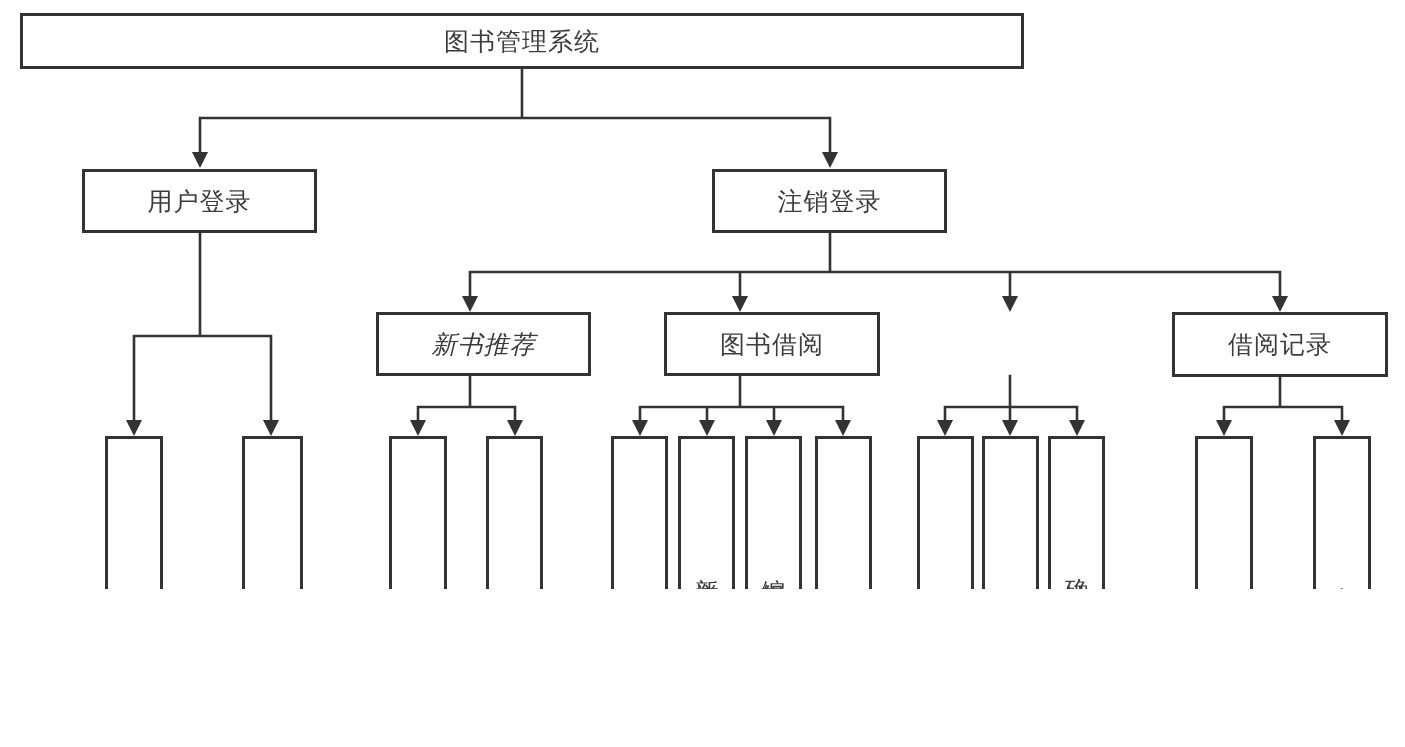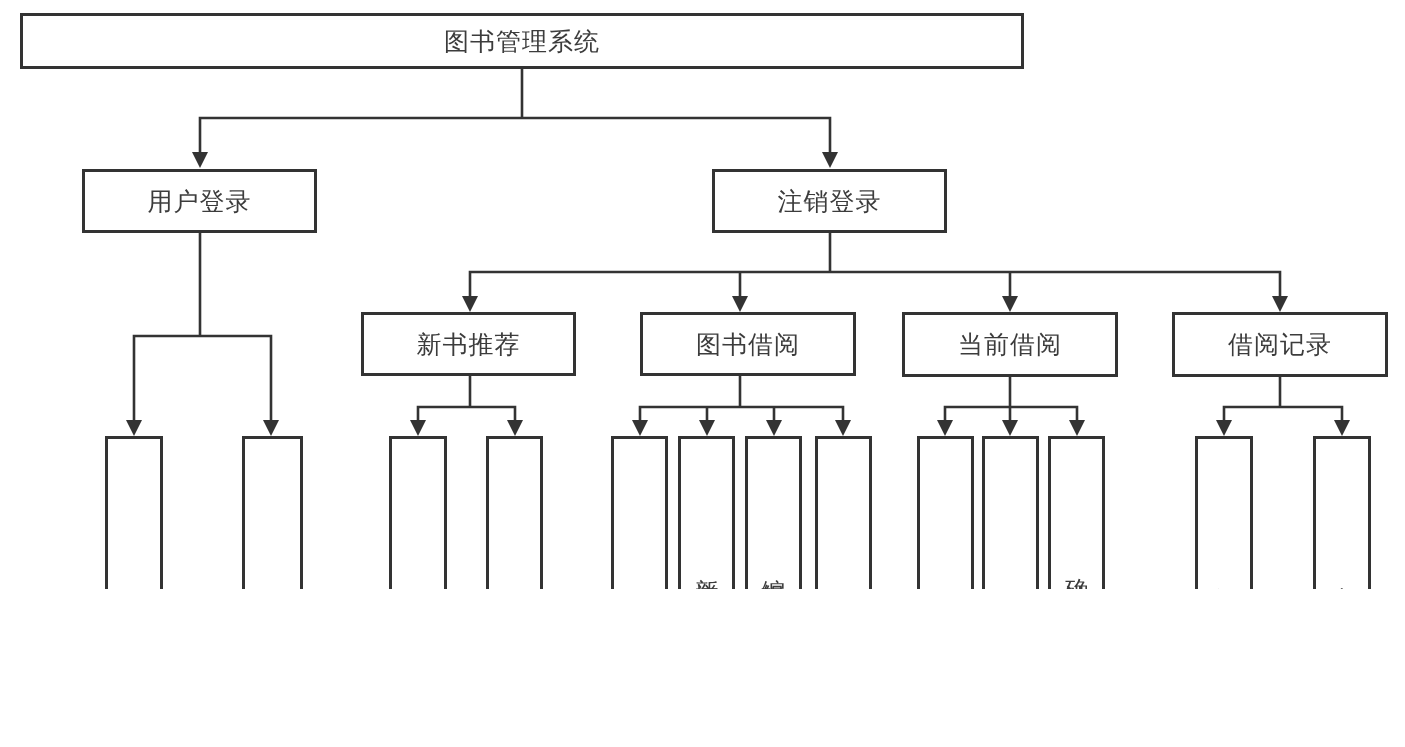--- a/index.html
+++ b/index.html
@@ -89,28 +89,25 @@
     <span class="lbl">图书管理系统</span>
   </div>
 
   <div class="node" style="left:82px;top:169px;width:235px;height:64px;">
     <span class="lbl">用户登录</span>
   </div>
   <div class="node" style="left:712px;top:169px;width:235px;height:64px;">
     <span class="lbl">注销登录</span>
   </div>
 
-  <div class="node" style="left:361px;top:312px;width:215px;height:64px;">
+  <div class="node" style="left:376px;top:312px;width:215px;height:64px;font-style:italic;">
     <span class="lbl">新书推荐</span>
   </div>
-  <div class="node" style="left:640px;top:312px;width:216px;height:64px;">
+  <div class="node" style="left:664px;top:312px;width:216px;height:64px;">
     <span class="lbl">图书借阅</span>
-  </div>
-  <div class="node" style="left:902px;top:312px;width:216px;height:65px;">
-    <span class="lbl">当前借阅</span>
   </div>
   <div class="node" style="left:1172px;top:312px;width:216px;height:65px;text-align:center;">
     <span class="lbl">借阅记录</span>
   </div>
 
   <div class="node leaf" style="left:105px;top:436px;width:58px;height:299px;">
     <span class="lbl">用户登录</span>
   </div>
   <div class="node leaf" style="left:242px;top:436px;width:61px;height:299px;">
     <span class="lbl">注销登录</span>

